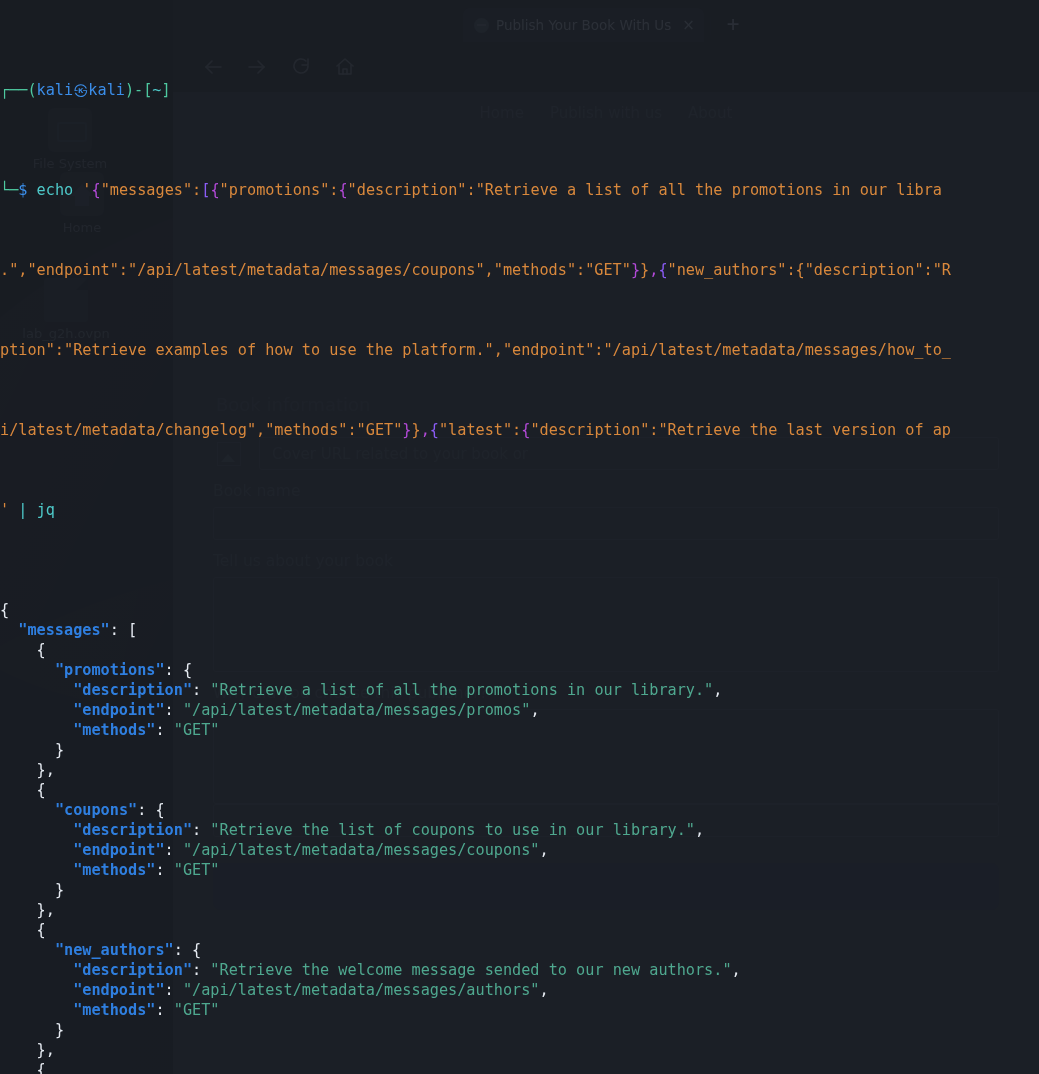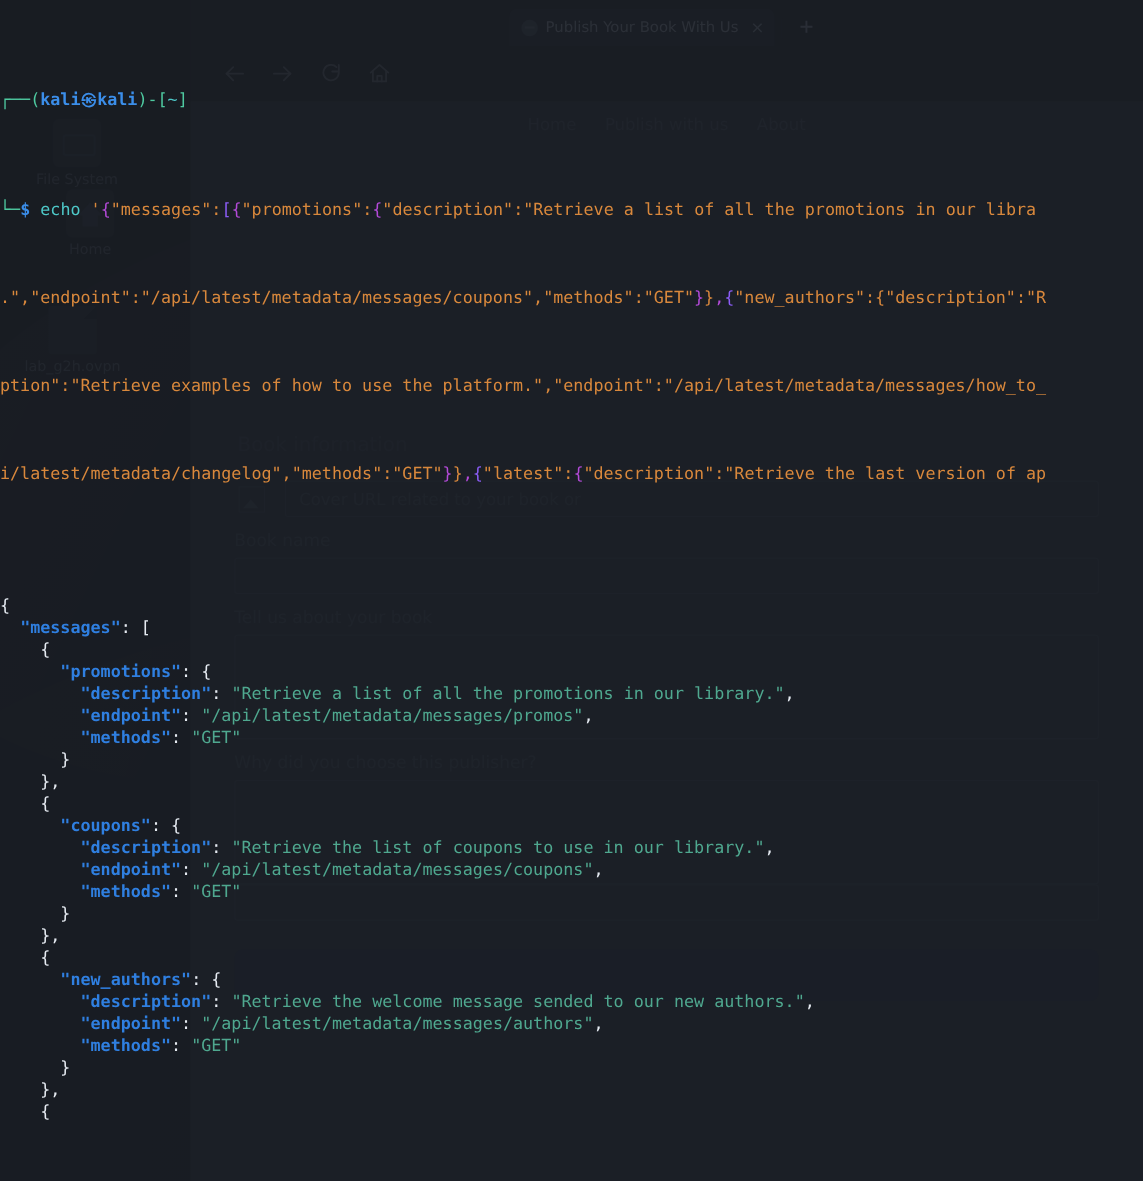--- a/index.html
+++ b/index.html
@@ -225,21 +225,21 @@
     color: #d8dee9;
     font-family: "DejaVu Sans Mono", monospace;
     font-size: 15.2px;
     line-height: 20px;
     white-space: pre;
     padding: 0;
     overflow: hidden;
   }
   #terminal .line { height: 20px; }
   .t-green  { color: #4ec9a0; }
-  .t-blue   { color: #3b8eea; font-weight: bold; }
+  .t-blue   { color: #3b8eea; font-weight: normal; }
   .t-cyan   { color: #4ec9c9; }
   .t-orange { color: #d9883c; }
   .t-magenta{ color: #b44ad9; }
   .t-purple { color: #8b5cf6; }
   .t-key    { color: #2f7fe0; font-weight: bold; }
   .t-str    { color: #4fa88f; }
   .t-punct  { color: #e6ebf2; }
 </style>
 </head>
 <body>
@@ -340,16 +340,17 @@
 
   
   <div class="line"><span class="t-green">└─</span><span class="t-blue">$</span> <span class="t-cyan">echo</span> <span class="t-orange">'</span><span class="t-magenta">{</span><span class="t-orange">"messages"</span><span class="t-orange">:</span><span class="t-purple">[</span><span class="t-magenta">{</span><span class="t-orange">"promotions"</span><span class="t-orange">:</span><span class="t-magenta">{</span><span class="t-orange">"description"</span><span class="t-orange">:"Retrieve a list of all the promotions in our libra</span></div>
 
   <div class="line"><span class="t-orange">.","endpoint":"/api/latest/metadata/messages/coupons","methods":"GET"</span><span class="t-magenta">}</span><span class="t-orange">}</span><span class="t-magenta">,</span><span class="t-purple">{</span><span class="t-orange">"new_authors":{"description":"R</span></div>
 
   <div class="line"><span class="t-orange">ption":"Retrieve examples of how to use the platform.","endpoint":"/api/latest/metadata/messages/how_to_</span></div>
 
   <div class="line"><span class="t-orange">i/latest/metadata/changelog","methods":"GET"</span><span class="t-magenta">}</span><span class="t-orange">}</span><span class="t-magenta">,</span><span class="t-purple">{</span><span class="t-orange">"latest":</span><span class="t-magenta">{</span><span class="t-orange">"description":"Retrieve the last version of ap</span></div>
 
+  <div class="line"><span class="t-orange">'</span> <span class="t-cyan">|</span> <span class="t-cyan">jq</span></div>
 
   
   <div id="json-out"><div class="line"><span class="t-punct">{</span></div><div class="line">  <span class="t-key">"messages"</span><span class="t-punct">:</span> <span class="t-punct">[</span></div><div class="line">    <span class="t-punct">{</span></div><div class="line">      <span class="t-key">"promotions"</span><span class="t-punct">:</span> <span class="t-punct">{</span></div><div class="line">        <span class="t-key">"description"</span><span class="t-punct">:</span> <span class="t-str">"Retrieve a list of all the promotions in our library."</span><span class="t-punct">,</span></div><div class="line">        <span class="t-key">"endpoint"</span><span class="t-punct">:</span> <span class="t-str">"/api/latest/metadata/messages/promos"</span><span class="t-punct">,</span></div><div class="line">        <span class="t-key">"methods"</span><span class="t-punct">:</span> <span class="t-str">"GET"</span></div><div class="line">      <span class="t-punct">}</span></div><div class="line">    <span class="t-punct">}</span><span class="t-punct">,</span></div><div class="line">    <span class="t-punct">{</span></div><div class="line">      <span class="t-key">"coupons"</span><span class="t-punct">:</span> <span class="t-punct">{</span></div><div class="line">        <span class="t-key">"description"</span><span class="t-punct">:</span> <span class="t-str">"Retrieve the list of coupons to use in our library."</span><span class="t-punct">,</span></div><div class="line">        <span class="t-key">"endpoint"</span><span class="t-punct">:</span> <span class="t-str">"/api/latest/metadata/messages/coupons"</span><span class="t-punct">,</span></div><div class="line">        <span class="t-key">"methods"</span><span class="t-punct">:</span> <span class="t-str">"GET"</span></div><div class="line">      <span class="t-punct">}</span></div><div class="line">    <span class="t-punct">}</span><span class="t-punct">,</span></div><div class="line">    <span class="t-punct">{</span></div><div class="line">      <span class="t-key">"new_authors"</span><span class="t-punct">:</span> <span class="t-punct">{</span></div><div class="line">        <span class="t-key">"description"</span><span class="t-punct">:</span> <span class="t-str">"Retrieve the welcome message sended to our new authors."</span><span class="t-punct">,</span></div><div class="line">        <span class="t-key">"endpoint"</span><span class="t-punct">:</span> <span class="t-str">"/api/latest/metadata/messages/authors"</span><span class="t-punct">,</span></div><div class="line">        <span class="t-key">"methods"</span><span class="t-punct">:</span> <span class="t-str">"GET"</span></div><div class="line">      <span class="t-punct">}</span></div><div class="line">    <span class="t-punct">}</span><span class="t-punct">,</span></div><div class="line">    <span class="t-punct">{</span></div></div>
 </div>
 
 </body></html>

